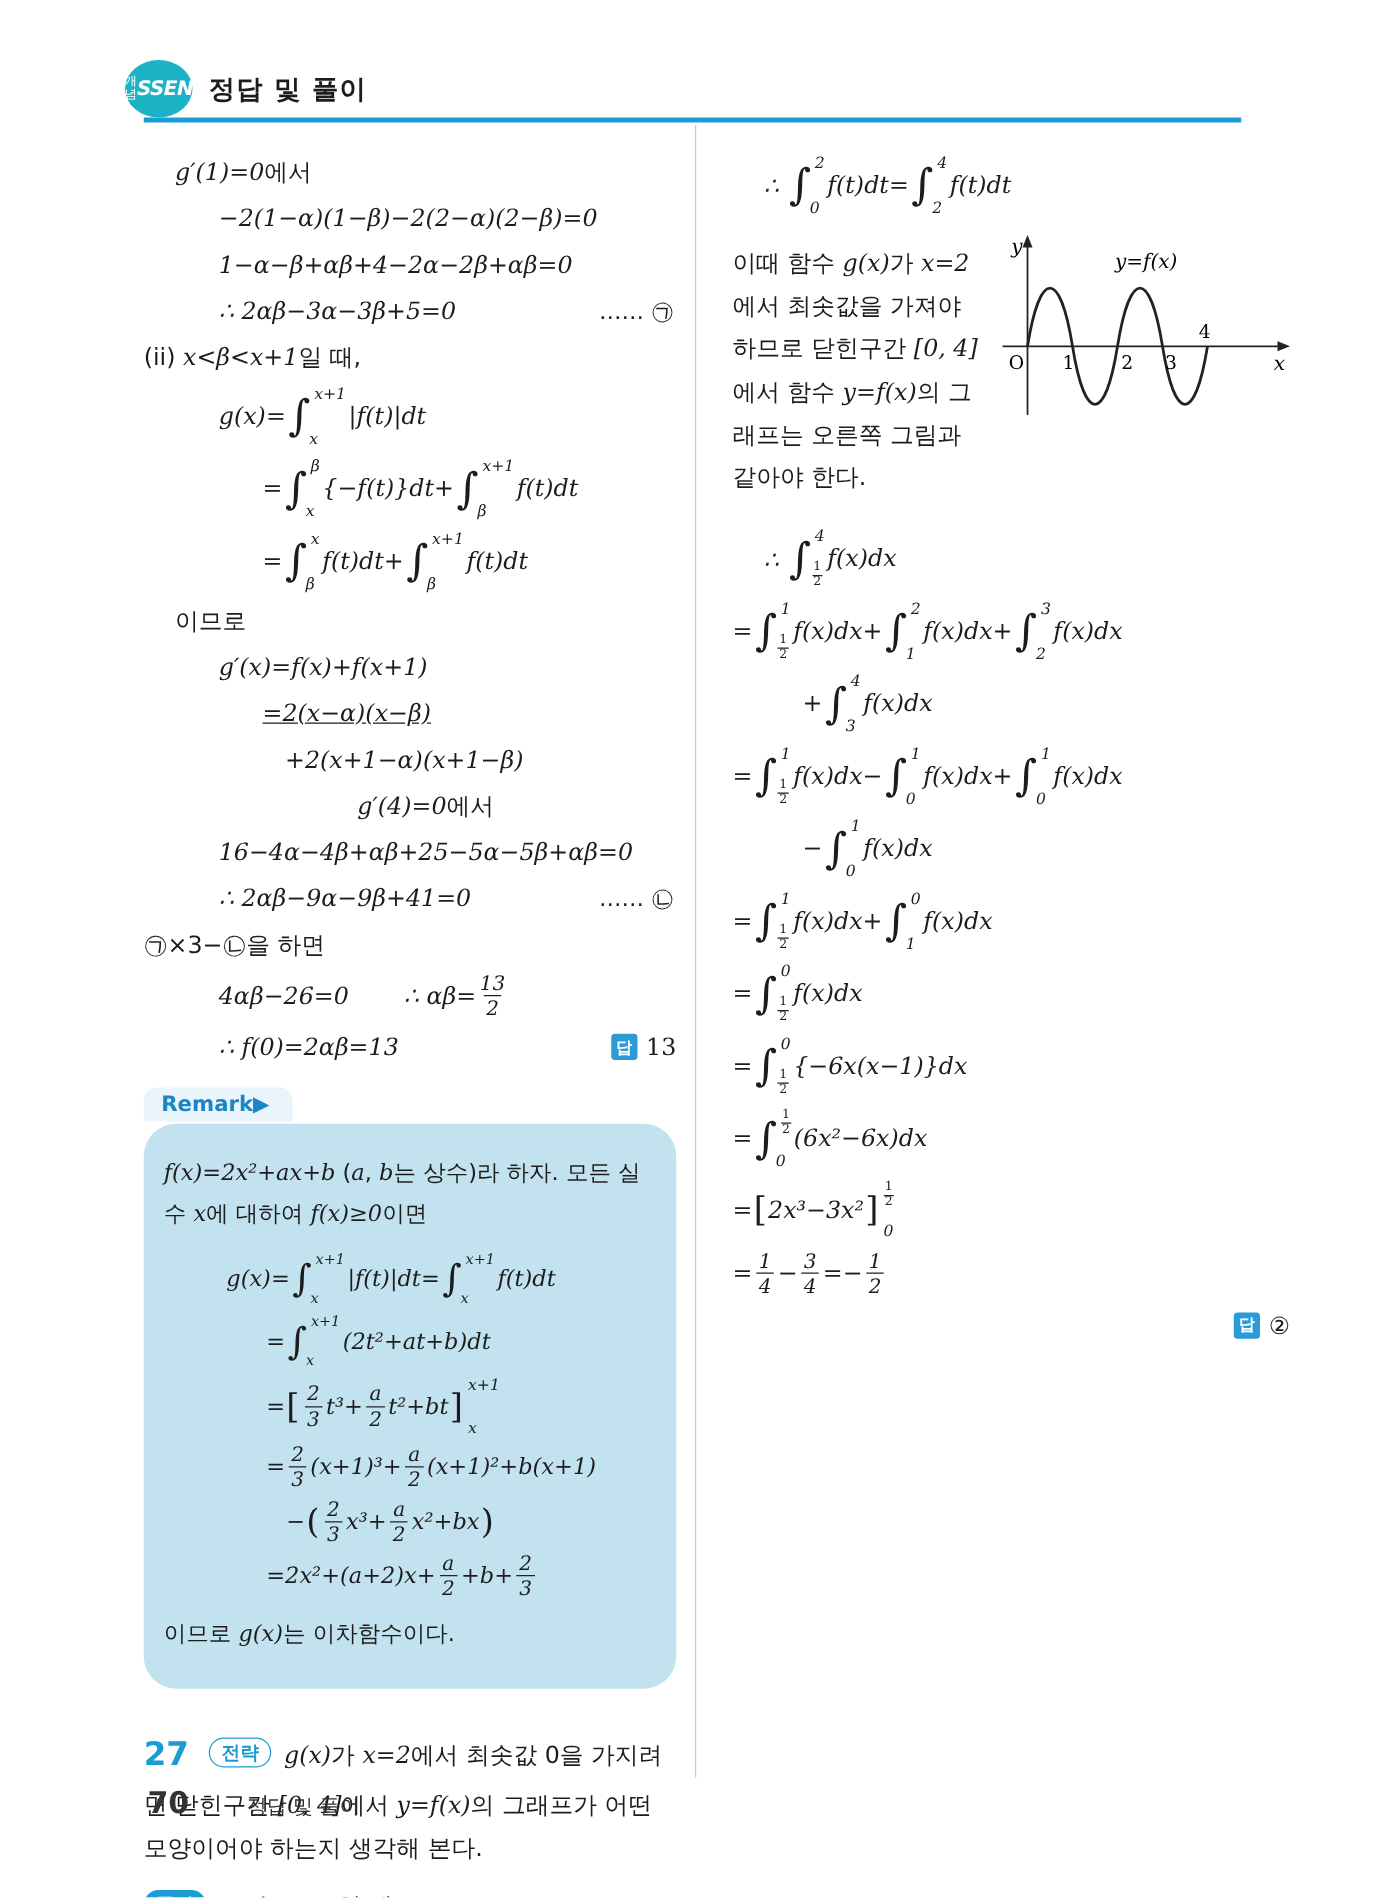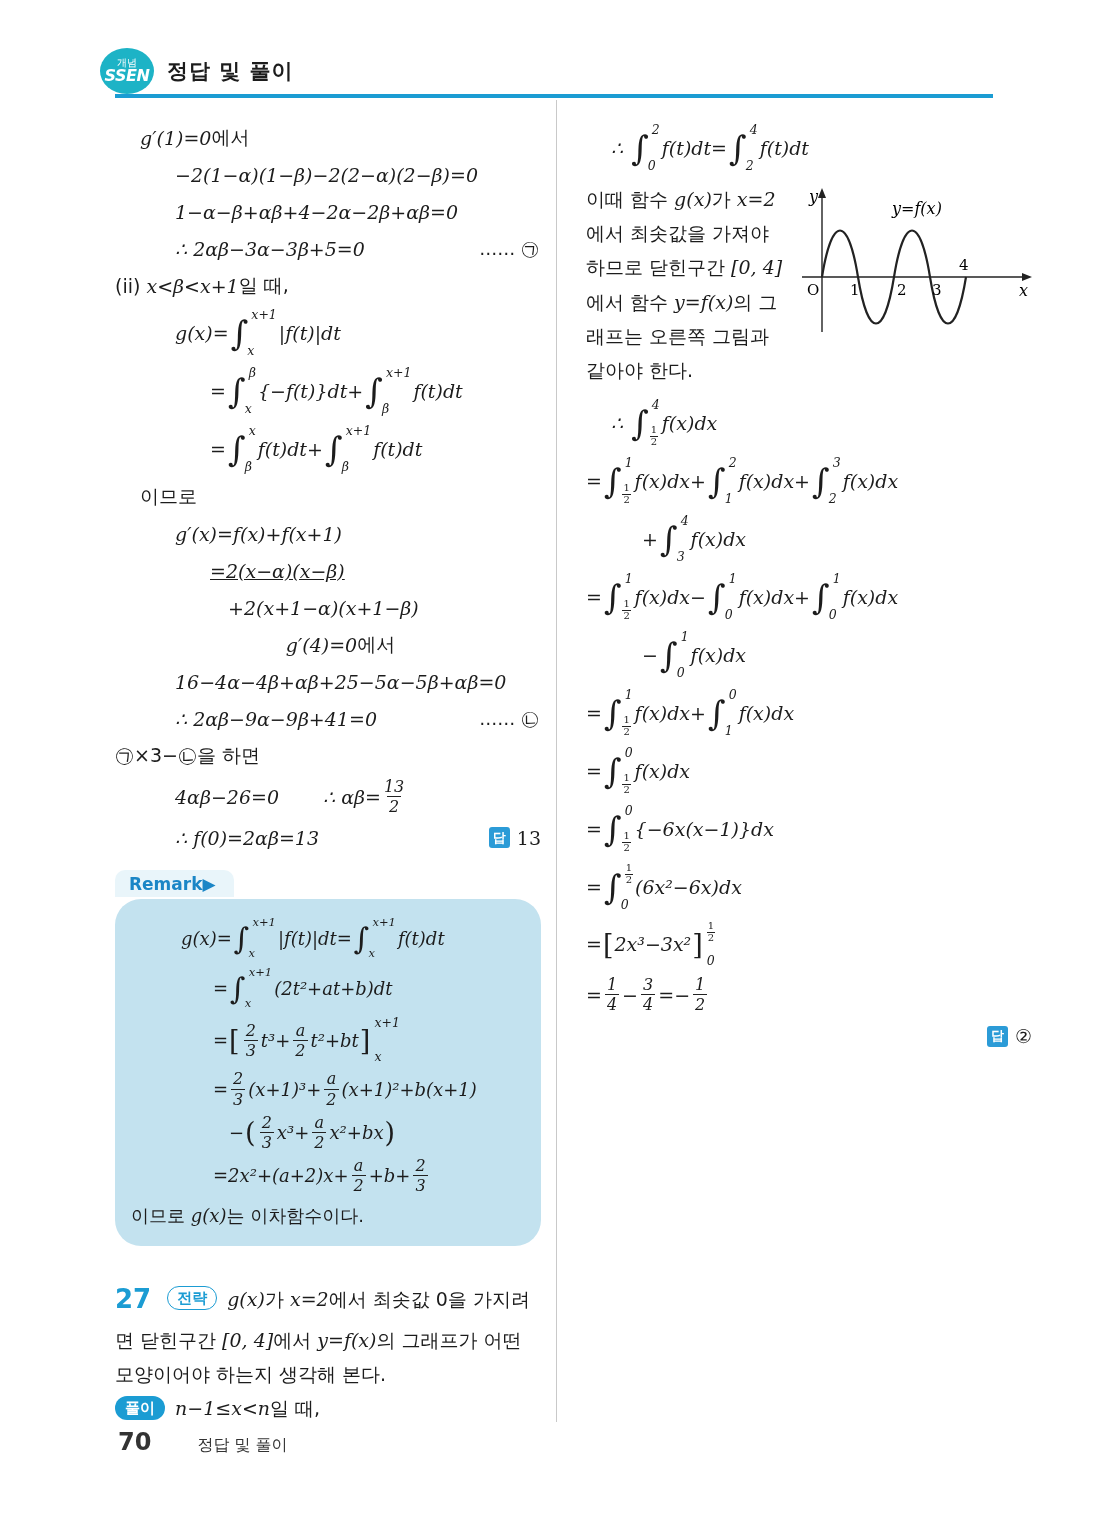--- a/index.html
+++ b/index.html
@@ -5,33 +5,33 @@
   :root{
     --accent:#1b9cd3; --logo:#1db3c6; --remark-bg:#c3e2ef; --remark-tab-bg:#e9f5fa;
     --remark-label:#1b86c6; --badge:#2b9bd7; --divider:#c9c9c9; --text:#1c1c1c;
   }
   html,body{margin:0;padding:0;background:#fff;}
   .page{position:relative;width:1111px;height:1518px;background:#fff;overflow:hidden;
         font-family:"DejaVu Sans","Liberation Sans",sans-serif;color:var(--text);}
   
   .hdr{position:absolute;left:100px;top:48px;display:flex;align-items:center;}
   .logo{width:54px;height:46px;border-radius:50%;background:var(--logo);color:#fff;
-        display:flex;flex-direction:column;align-items:center;justify-content:center;line-height:1;}
+        display:flex;flex-direction:row;align-items:center;justify-content:center;line-height:1;}
   .logo-top{font-size:10px;}
   .logo-main{font-size:16px;font-weight:700;font-style:italic;letter-spacing:-0.5px;}
   .htitle{margin:0 0 0 13px;font-size:21px;font-weight:800;letter-spacing:1px;}
   .hrule{position:absolute;left:115px;width:878px;top:94px;height:4px;background:var(--accent);}
   .divider{position:absolute;left:556px;top:100px;width:1px;height:1322px;background:var(--divider);}
   
   .col{position:absolute;top:116px;font-size:19px;}
   .col.left{left:115px;width:426px;}
   .col.right{left:586px;width:446px;}
   
   .fline{display:flex;align-items:center;margin:6px 0;min-height:31px;}
-  .pline{display:block;line-height:1.8;margin:0 0;}
+  .pline{display:block;line-height:1.8;margin:12px 0;}
   .mt{font-family:"DejaVu Serif","Liberation Serif",serif;font-style:italic;white-space:pre;}
   .kt{white-space:pre;}
   .pline .mt,.pline .kt{white-space:pre-wrap;}
   
   .int{display:inline-flex;align-items:center;margin:0 2px;}
   .isym{font-family:"DejaVu Serif","Liberation Serif",serif;font-style:normal;font-size:34px;line-height:.9;}
   .ilims{display:inline-flex;flex-direction:column;justify-content:space-between;height:48px;
          font-family:"DejaVu Serif","Liberation Serif",serif;font-style:italic;font-size:12.5px;
          line-height:1;padding:2px 0;}
   .ilims .hi{margin-left:3px;}
@@ -202,20 +202,21 @@
           <span class="mt">∴ f(0)=2αβ=13</span>
           <span class="ansline">
             <span class="abadge">답</span>
             <span class="ansval">13</span>
           </span>
         </div>
       </div>
     <div class="remark">
       <div class="rtab">Remark▶</div>
       <div>
+          <div class="pline"><span class="mt">f(x)=2x²+ax+b</span><span class="kt"> (</span><span class="mt">a</span><span class="kt">, </span><span class="mt">b</span><span class="kt">는 상수)라 하자. 모든 실수 </span><span class="mt">x</span><span class="kt">에 대하여 </span><span class="mt">f(x)≥0</span><span class="kt">이면</span></div>
           <div class="fline" style="padding-left: 50px;">
             <span class="mt">g(x)=</span>
             <span class="int">
               <span class="isym">∫</span>
               <span class="ilims">
                 <span class="hi">x+1</span>
                 <span class="lo">x</span>
               </span>
             </span>
             <span class="mt">|f(t)|dt=</span>

